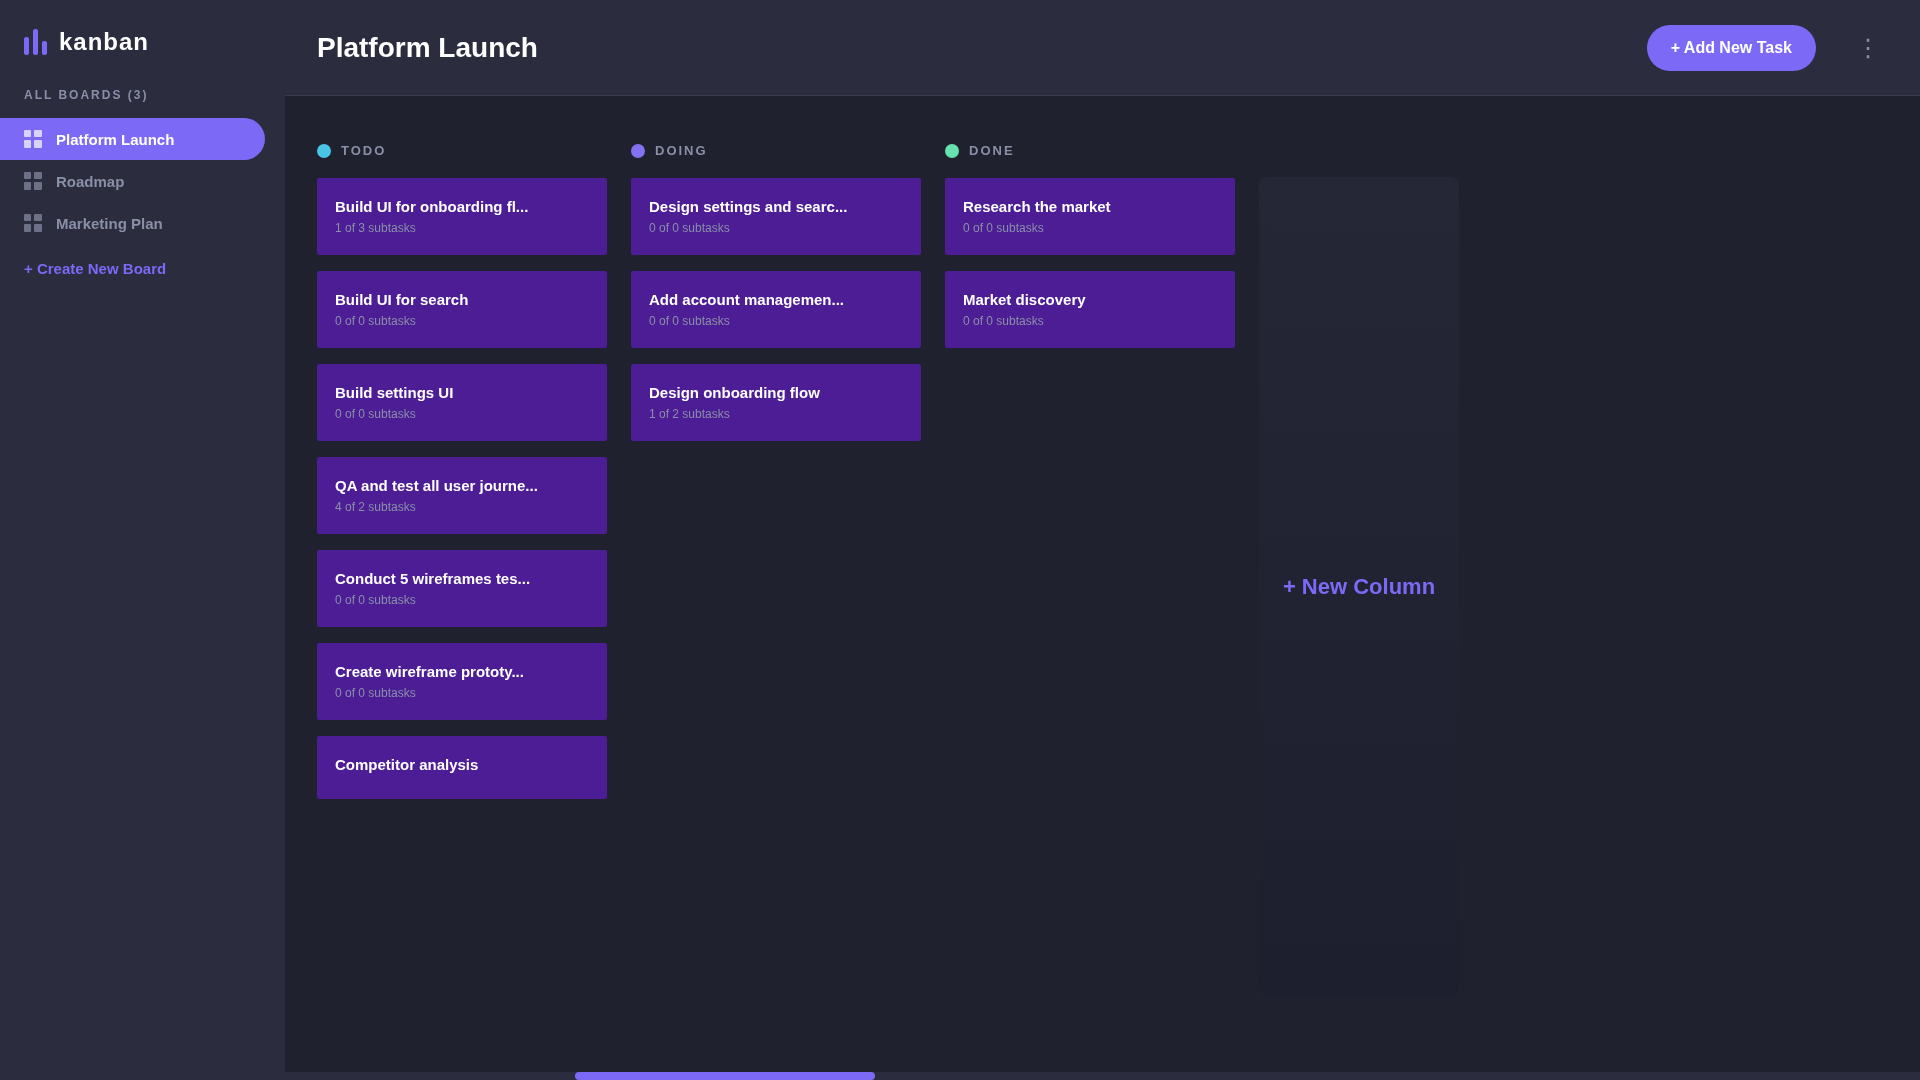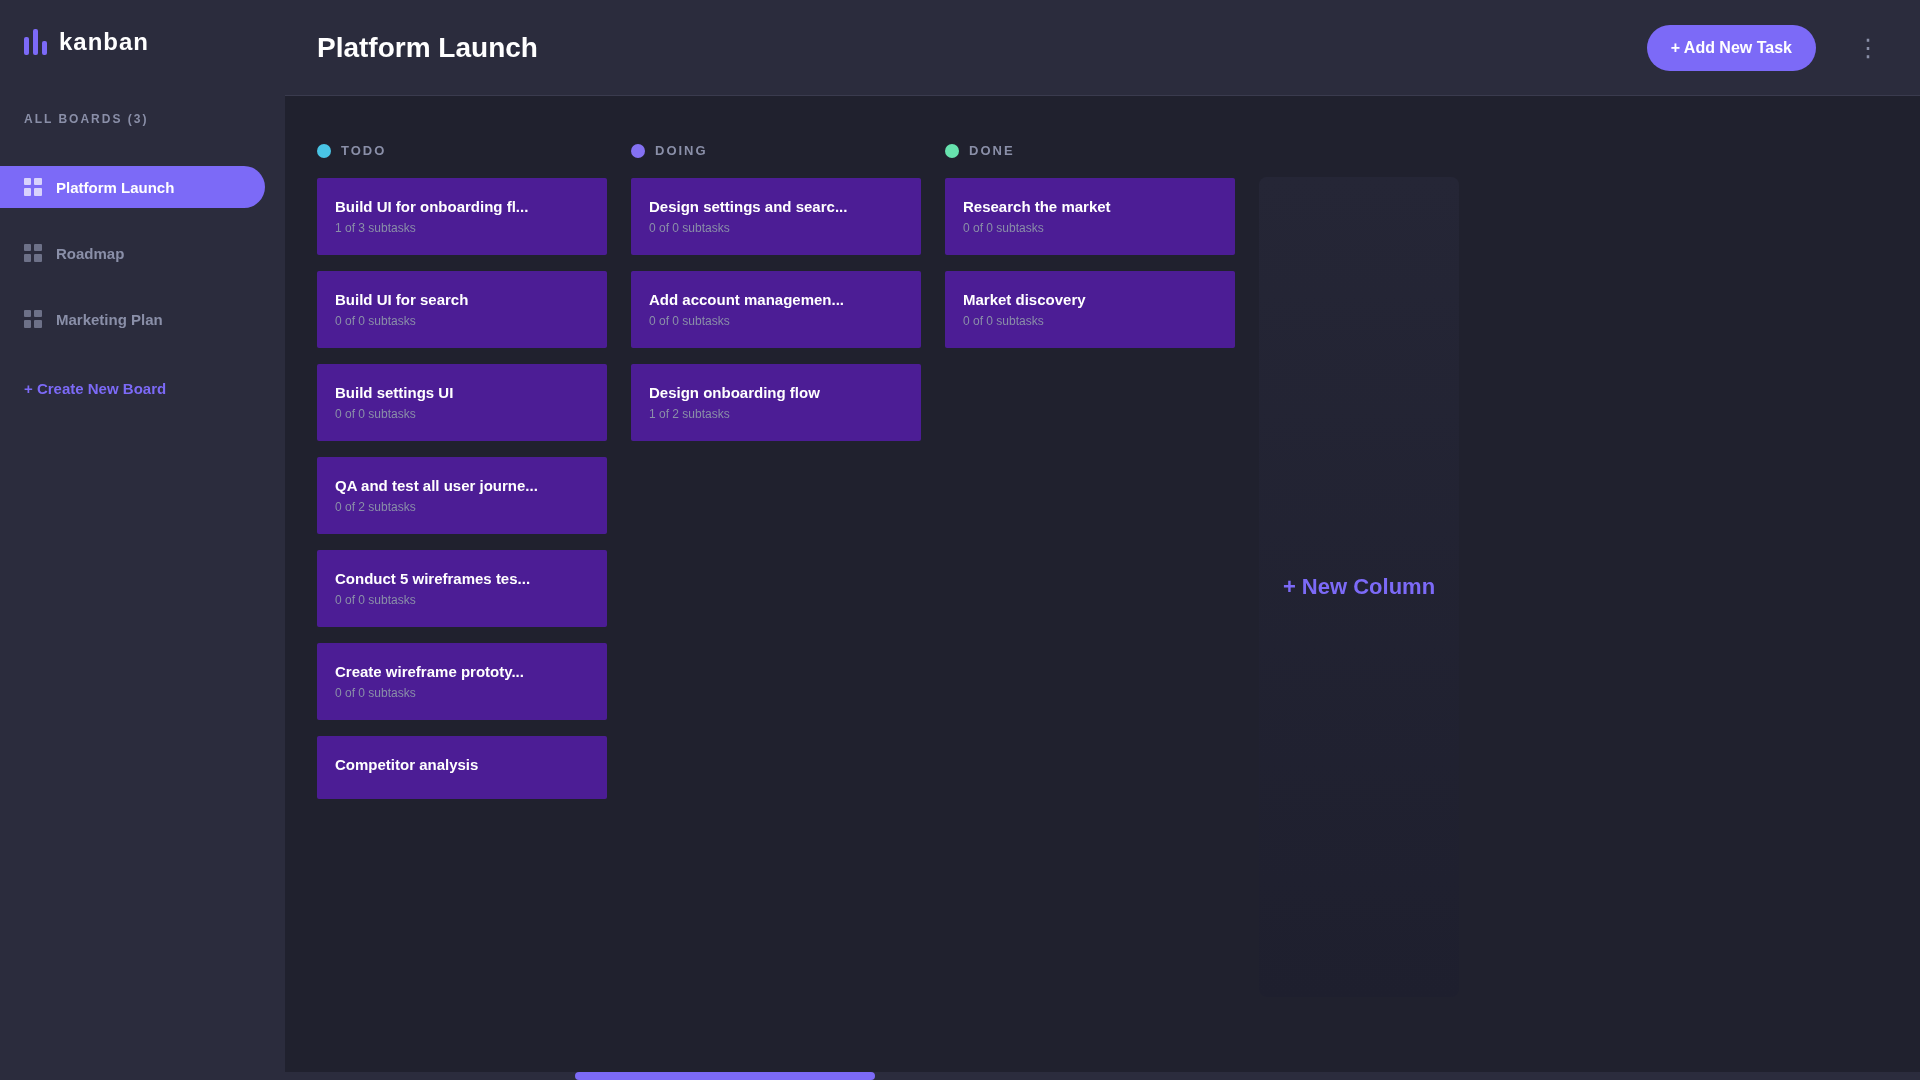--- a/index.html
+++ b/index.html
@@ -15,21 +15,20 @@
 
     
     .sidebar {
       width: 285px;
       min-width: 285px;
       background: #2b2c3d;
       display: flex;
       flex-direction: column;
       padding: 0 0 24px 0;
       height: 1080px;
-      gap: 24px;
     }
     .sidebar-logo {
       display: flex;
       align-items: center;
       gap: 12px;
       padding: 28px 24px 32px 24px;
     }
     .logo-icon {
       display: flex;
       gap: 4px;
@@ -336,21 +335,21 @@
         <div class="task-card">
           <div class="task-title">Build UI for search</div>
           <div class="task-subtasks">0 of 0 subtasks</div>
         </div>
         <div class="task-card">
           <div class="task-title">Build settings UI</div>
           <div class="task-subtasks">0 of 0 subtasks</div>
         </div>
         <div class="task-card">
           <div class="task-title">QA and test all user journe...</div>
-          <div class="task-subtasks">0 of 2 subtasks</div>
+          <div class="task-subtasks">4 of 2 subtasks</div>
         </div>
         <div class="task-card">
           <div class="task-title">Conduct 5 wireframes tes...</div>
           <div class="task-subtasks">0 of 0 subtasks</div>
         </div>
         <div class="task-card">
           <div class="task-title">Create wireframe prototy...</div>
           <div class="task-subtasks">0 of 0 subtasks</div>
         </div>
         <div class="task-card">

